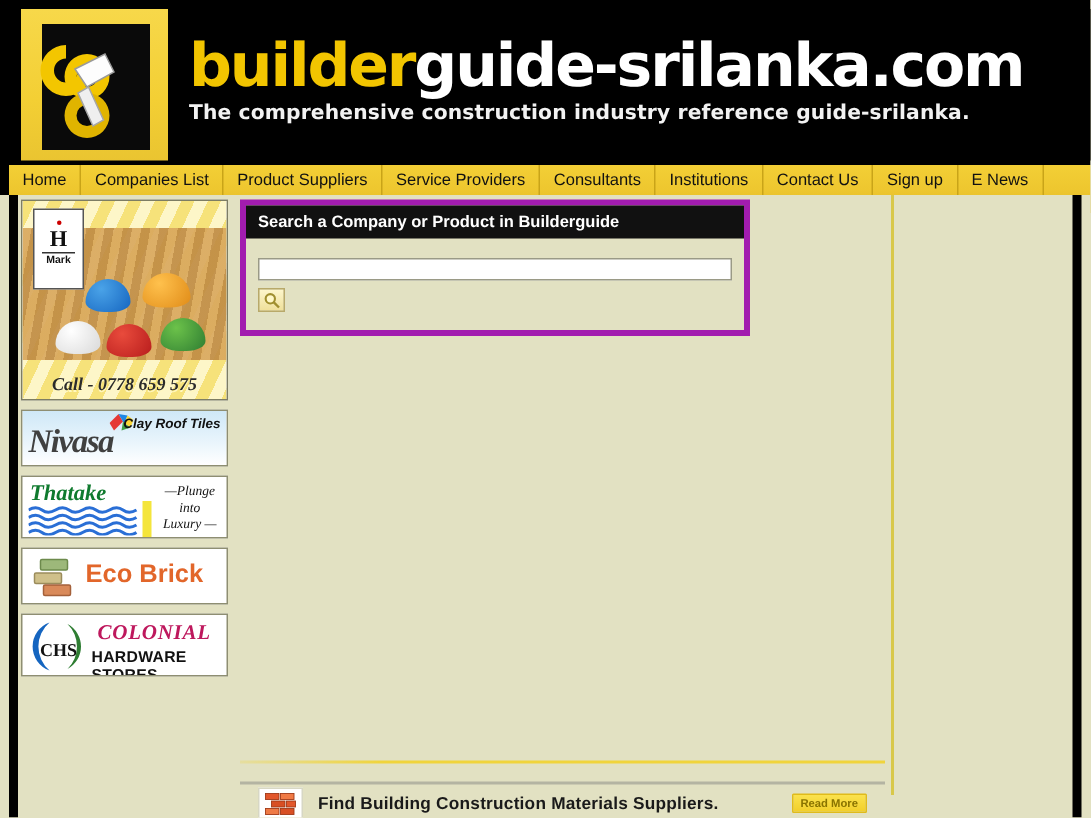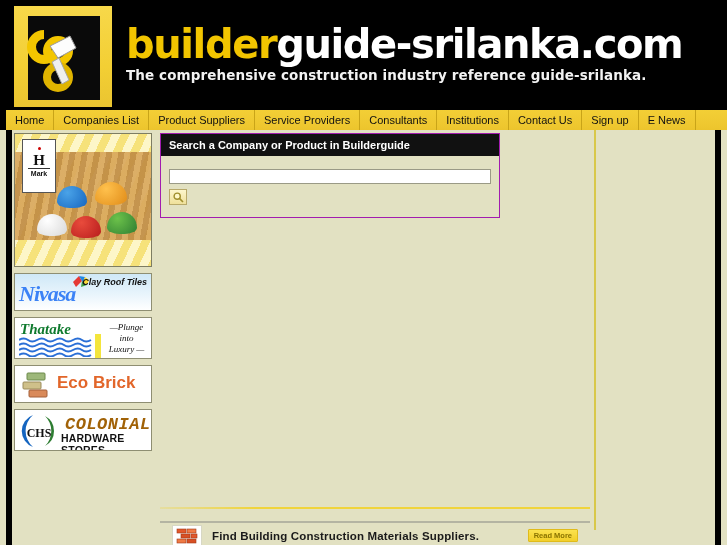--- a/index.html
+++ b/index.html
@@ -108,57 +108,57 @@
   .hm-logo .h{font-family:"Liberation Serif",serif;font-size:15px;font-weight:bold;color:#111;line-height:16px;}
   .hm-logo .mk{font-size:7px;font-weight:bold;color:#111;border-top:1px solid #333;margin:0 5px;padding-top:1px;}
   .helmet{position:absolute;border-radius:50% 50% 42% 42% / 70% 70% 30% 30%;}
   .hm-call{position:absolute;left:0;right:0;bottom:2px;text-align:center;
     font-family:"Liberation Serif",serif;font-style:italic;font-weight:bold;
     font-size:12px;color:#2b2b2b;text-shadow:0 1px 0 #fff7c0;}
 
   
   .nv-bg{position:absolute;inset:0;background:linear-gradient(180deg,#cfe8f7 0%,#eaf5fc 60%,#ffffff 100%);}
   .nv-word{position:absolute;left:4px;top:7px;font-family:"Liberation Serif",serif;
-    font-style:italic;font-weight:bold;font-size:22px;color:#3b82f6;letter-spacing:-1px;}
+    font-style:italic;font-weight:bold;font-size:22px;color:#404040;letter-spacing:-1px;}
   .nv-tag{position:absolute;right:4px;top:3px;font-size:9px;font-weight:bold;font-style:italic;color:#111;}
   .nv-kite{position:absolute;right:62px;top:2px;width:16px;height:12px;}
 
   
   .th-word{position:absolute;left:5px;top:3px;font-family:"Liberation Serif",serif;
     font-style:italic;font-weight:bold;font-size:15px;color:#0f7a2e;}
   .th-waves{position:absolute;left:4px;top:19px;width:74px;height:20px;}
   .th-bar{position:absolute;left:80px;top:16px;width:6px;height:24px;background:#f4e53c;}
   .th-lux{position:absolute;left:89px;top:4px;right:2px;text-align:center;
     font-family:"Liberation Serif",serif;font-style:italic;font-size:9px;color:#111;line-height:11px;}
 
   
   .eb-word{position:absolute;left:42px;top:7px;font-family:"Liberation Sans",sans-serif;
     font-weight:bold;font-size:17px;color:#e2662a;}
   .eb-bricks{position:absolute;left:6px;top:6px;width:32px;height:26px;}
 
   
   .co-badge{position:absolute;left:4px;top:3px;width:40px;height:36px;}
-  .co-name{position:absolute;left:50px;top:5px;font-family:Liberation Mono, monospace;
-    font-weight:bold;font-style:italic;font-size:17px;color:#a16207;letter-spacing:.5px;}
+  .co-name{position:absolute;left:50px;top:5px;font-family:Liberation Serif, serif;
+    font-weight:bold;font-style:italic;font-size:14px;color:#be185d;letter-spacing:.5px;}
   .co-sub{position:absolute;left:46px;top:22px;font-family:"Liberation Sans",sans-serif;
     font-weight:bold;font-size:10.5px;color:#111;letter-spacing:.2px;}
 
   
   .lf-mark{position:absolute;left:22px;top:2px;width:26px;height:28px;}
   .lf-name{position:absolute;left:43px;top:5px;font-family:"Liberation Sans",sans-serif;
     font-weight:bold;font-size:17px;color:#111;letter-spacing:.4px;}
   .lf-sub{position:absolute;left:7px;top:30px;font-size:10px;color:#222;}
   .lf-sub i{font-family:"Liberation Serif",serif;}
 
   
   .main{
     position:absolute;left:160px;top:3px;width:430px;
   }
   .search-panel{
-    width:340px;border:1px solid #a21caf;background:#e2e1c2;box-sizing:border-box;
+    width:340px;border:4px solid #a21caf;background:#e2e1c2;box-sizing:border-box;
   }
   .search-head{
     background:#111;color:#fff;font-size:11px;font-weight:bold;
     padding:5px 8px 5px 8px;
   }
   .search-body{padding:10px 8px 12px 8px;}
   .search-input{
     width:100%;height:15px;box-sizing:border-box;
     border:1px solid #9a9a86;background:#fff;
     font-size:11px;padding:1px 3px;outline:none;
@@ -268,20 +268,21 @@
         <div class="hm-logo">
           <div class="dot"></div>
           <div class="h">H</div>
           <div class="mk">Mark</div>
         </div>
         <div class="helmet" style="left:42px;top:52px;width:30px;height:22px;background:radial-gradient(circle at 35% 30%,#4aa3e8,#1565c0);"></div>
         <div class="helmet" style="left:80px;top:48px;width:32px;height:23px;background:radial-gradient(circle at 35% 30%,#ffc14d,#e08b17);"></div>
         <div class="helmet" style="left:22px;top:80px;width:30px;height:22px;background:radial-gradient(circle at 35% 30%,#ffffff,#d8d8d8);"></div>
         <div class="helmet" style="left:56px;top:82px;width:30px;height:22px;background:radial-gradient(circle at 35% 30%,#e94b3c,#b71c1c);"></div>
         <div class="helmet" style="left:92px;top:78px;width:30px;height:22px;background:radial-gradient(circle at 35% 30%,#6cc24a,#2e7d32);"></div>
+        <div class="hm-call">Call - 0778 659 575</div>
       </div>
 
       <div class="ad ad-nivasa">
         <div class="nv-bg"></div>
         <svg class="nv-kite" viewBox="0 0 16 12">
           <polygon points="0,6 6,0 9,5 3,11" fill="#e53935"></polygon>
           <polygon points="6,0 12,1 10,6 9,5" fill="#1e88e5"></polygon>
           <polygon points="9,5 10,6 14,9 8,11" fill="#43a047"></polygon>
           <polygon points="12,1 16,4 14,9 10,6" fill="#fdd835"></polygon>
         </svg>

